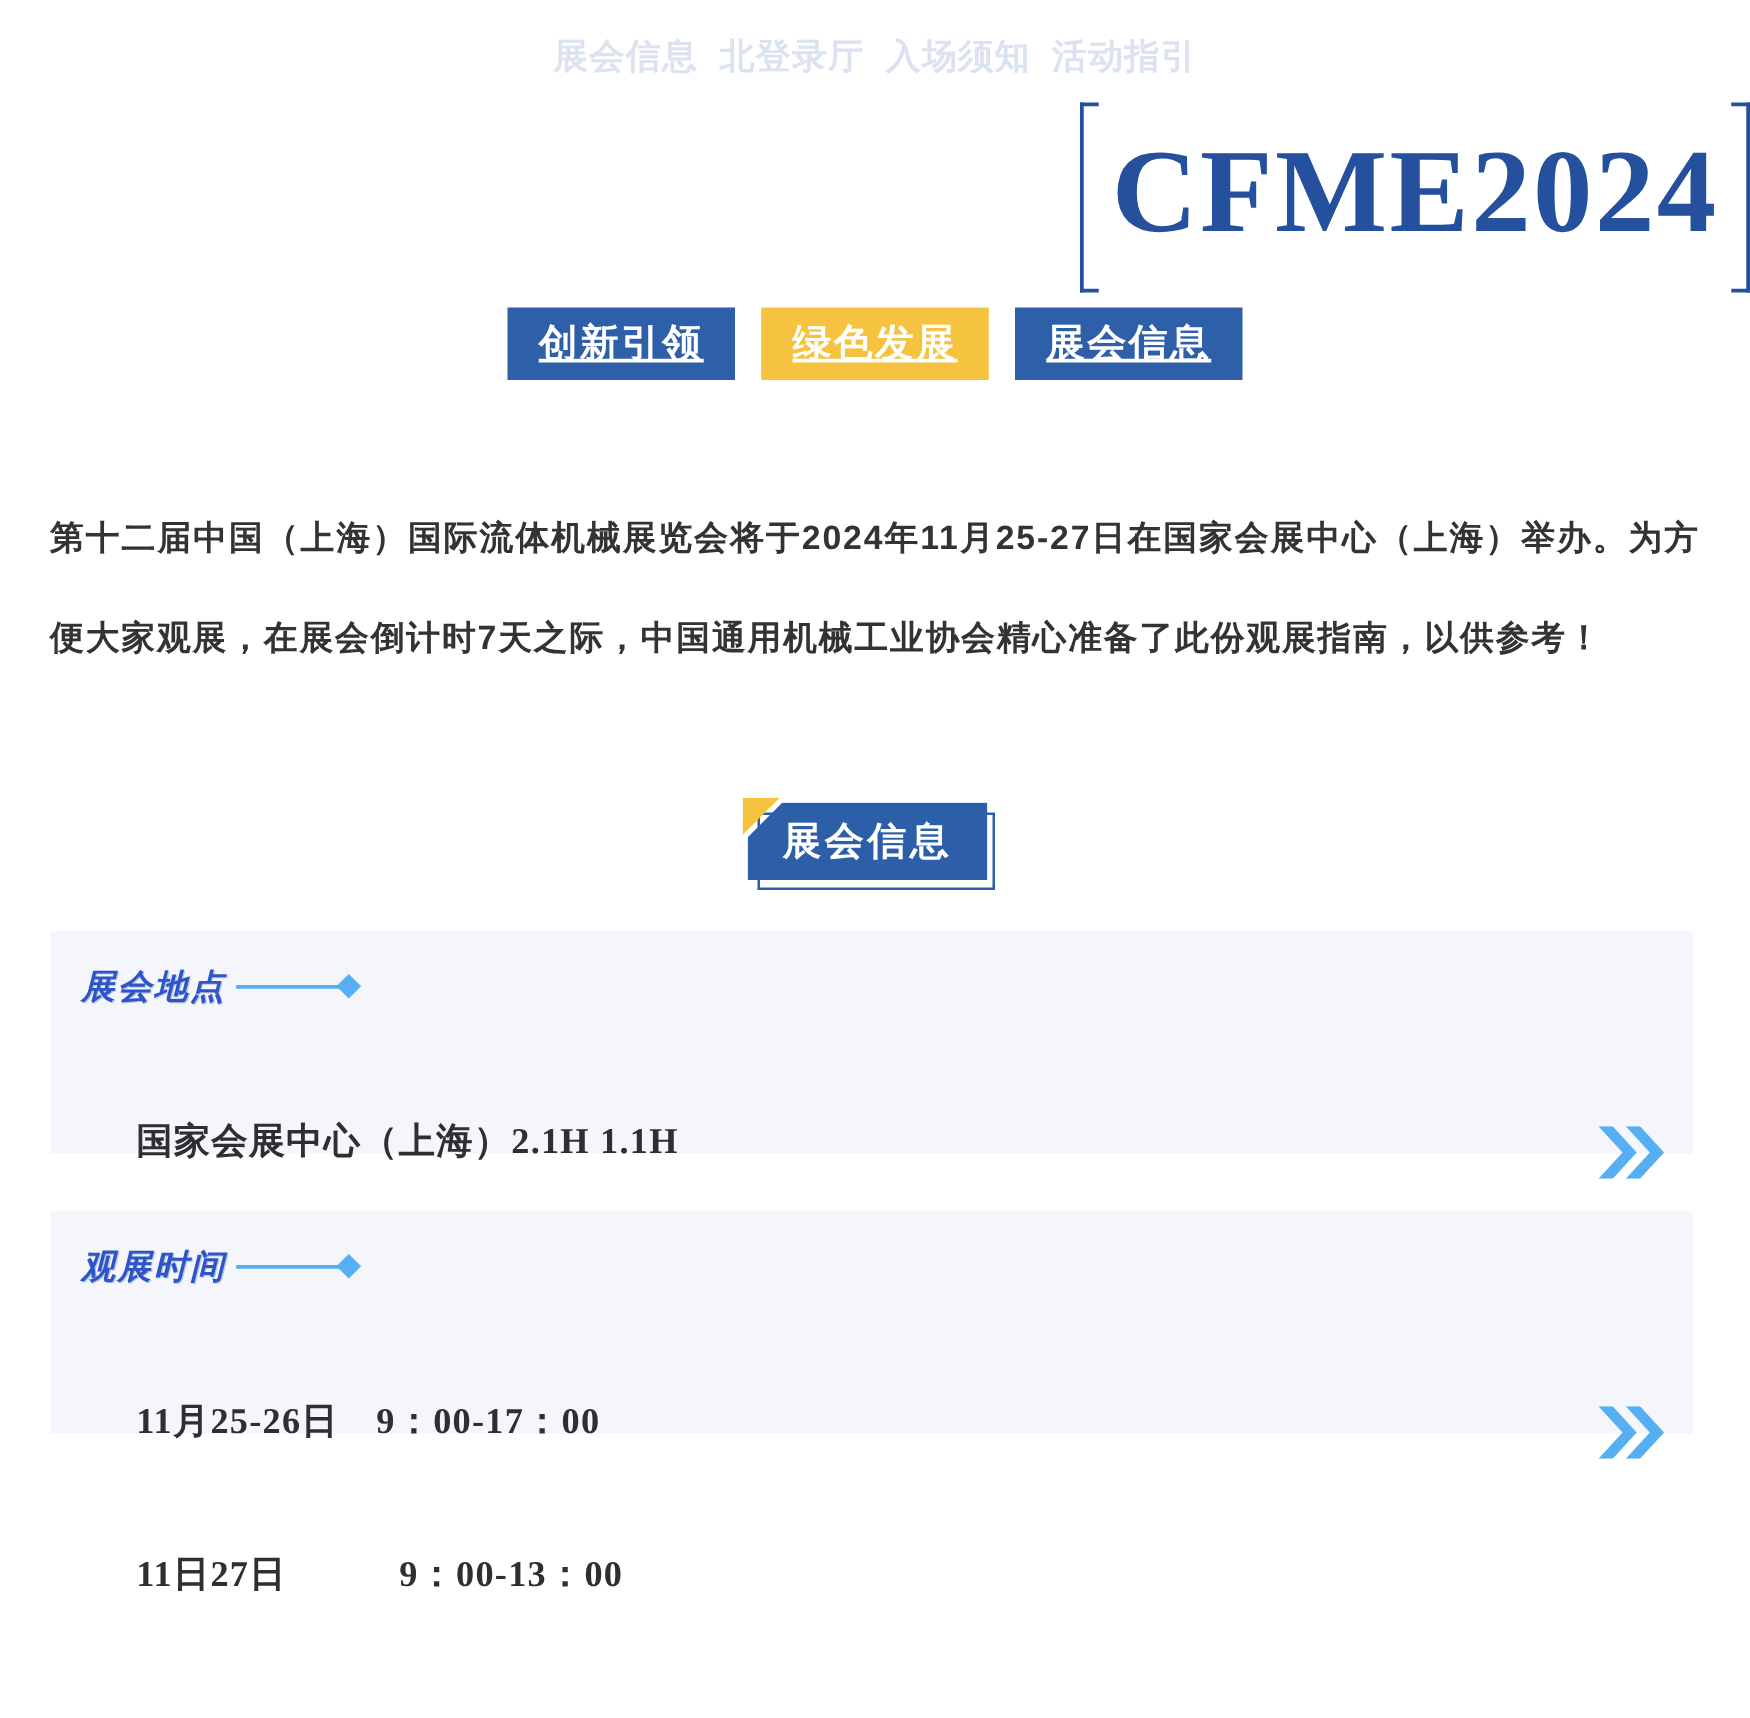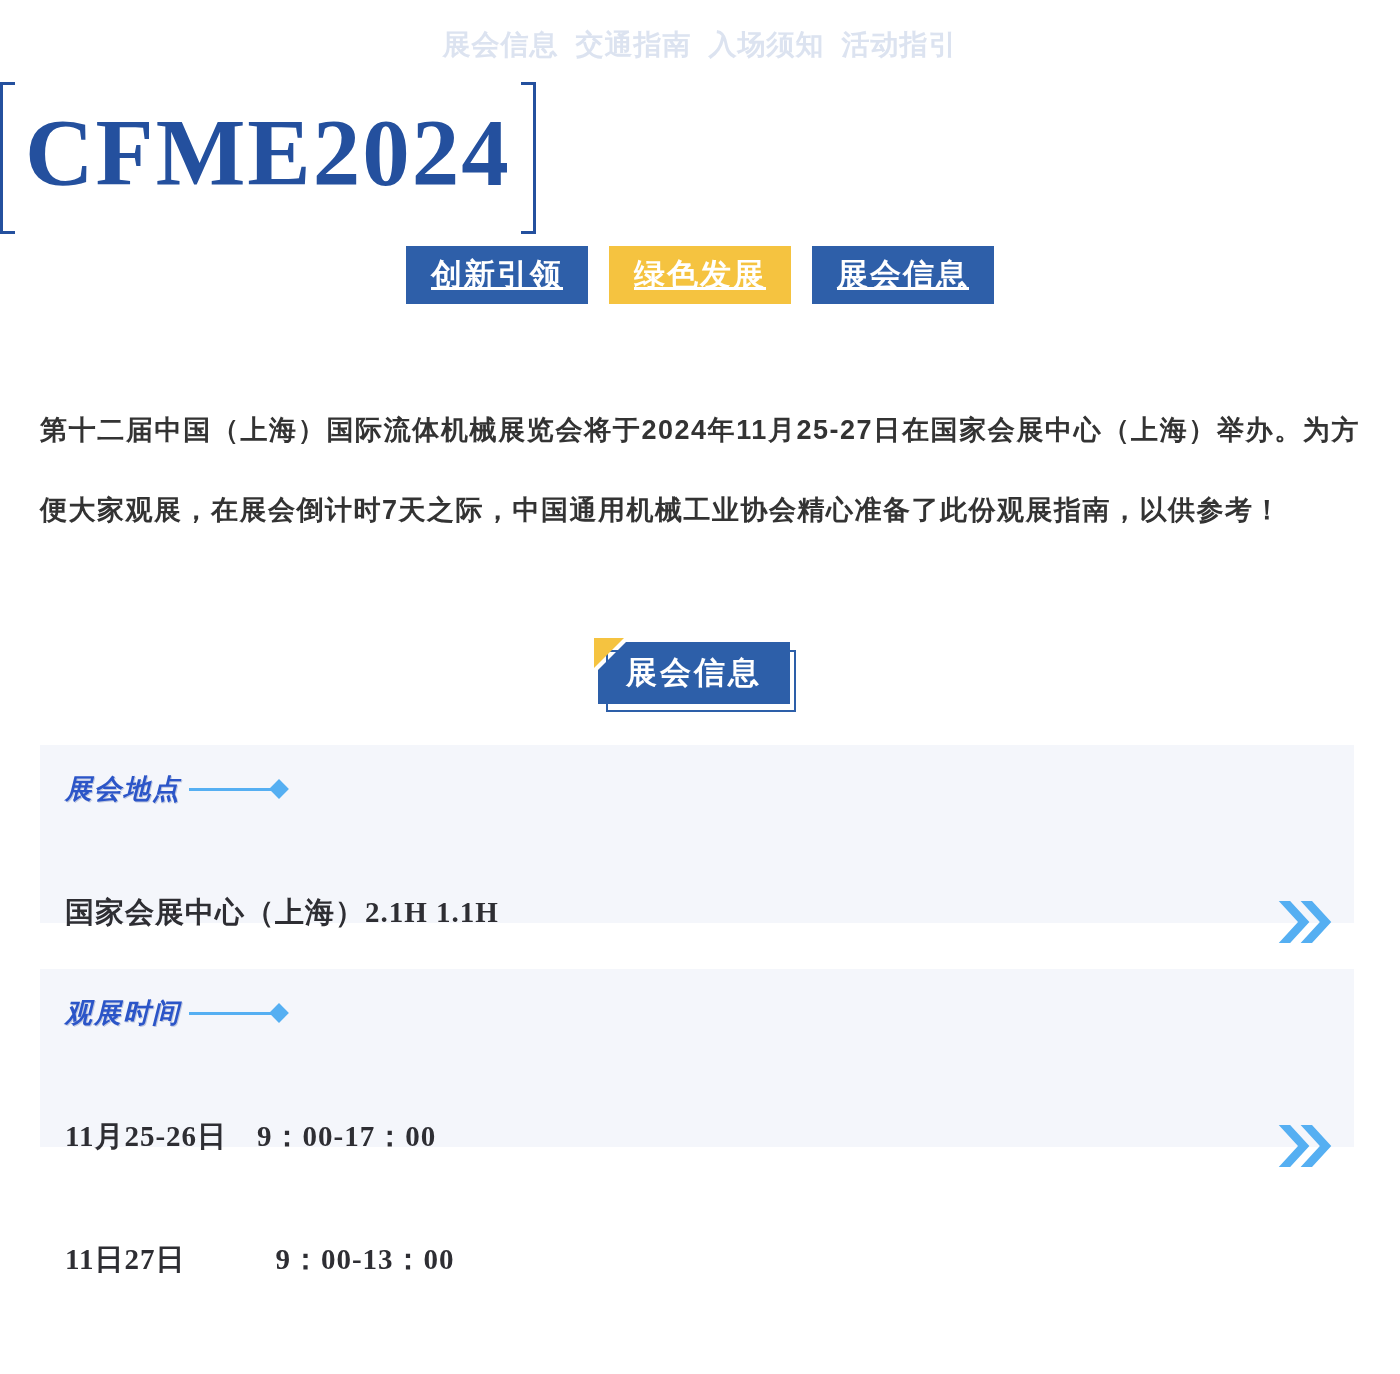--- a/index.html
+++ b/index.html
@@ -12,21 +12,21 @@
 
   
   .topnav {
     display:flex; justify-content:center; gap:17px;
     padding-top:26px;
     font-size:28px; font-weight:bold; color:#dce3f0; letter-spacing:1px;
   }
 
   
   .title-row {
-    display:flex; align-items:center; justify-content:flex-start;
+    display:flex; align-items:center; justify-content:flex-end;
     margin-top:16px; height:156px;
   }
   .bracket {
     width:15px; height:152px; border:3px solid #24509E;
   }
   .bracket.left  { border-right:none; }
   .bracket.right { border-left:none; }
   .main-title {
     font-family:"Liberation Serif","DejaVu Serif",serif;
     font-weight:bold; font-size:95px; color:#24509E;
@@ -93,33 +93,33 @@
     width:14px; height:14px; background:#55AFF2;
     transform:rotate(45deg); margin-left:-3px;
   }
 
   .card-content {
     margin-top:20px;
     font-family:"Liberation Serif","DejaVu Serif",serif;
     font-weight:bold; font-size:29px; color:#2E2E33;
     white-space:pre; letter-spacing:1px;
   }
-  .card-content .line { margin-bottom:17px; }
+  .card-content .line { margin-bottom:17px;margin-left:44px; }
 
   .chevron {
     position:absolute; right:22px; bottom:-20px;
     width:54px; height:42px;
   }
 </style>
 </head>
 <body>
 
 <nav class="topnav">
   <span>展会信息</span>
-  <span>交通指南</span>
+  <span>北登录厅</span>
   <span>入场须知</span>
   <span>活动指引</span>
 </nav>
 
 <div class="title-row">
   <div class="bracket left"></div>
   <div class="main-title">CFME2024</div>
   <div class="bracket right"></div>
 </div>
 

